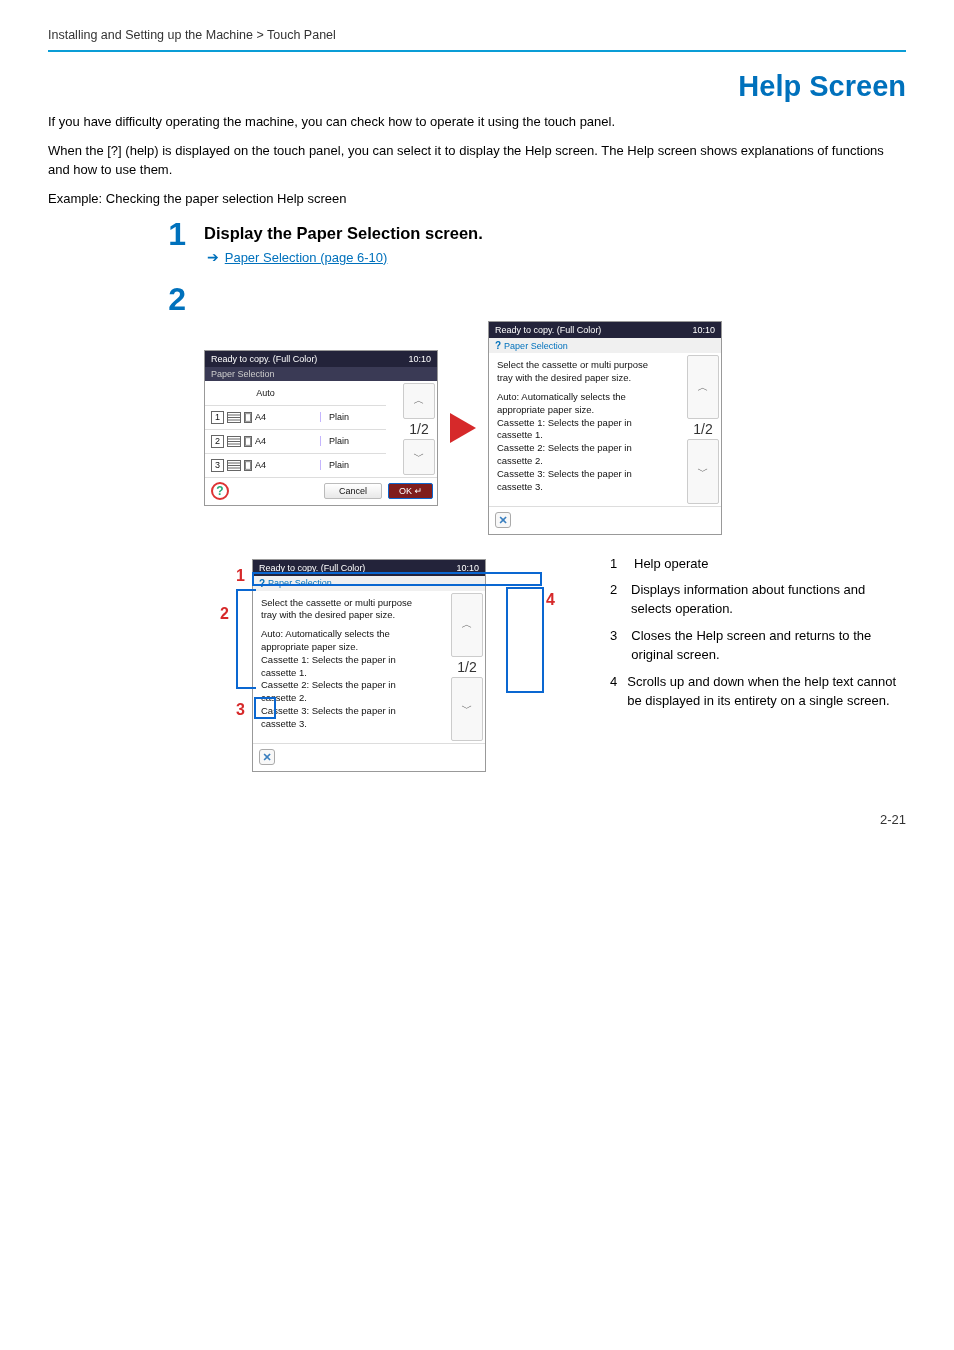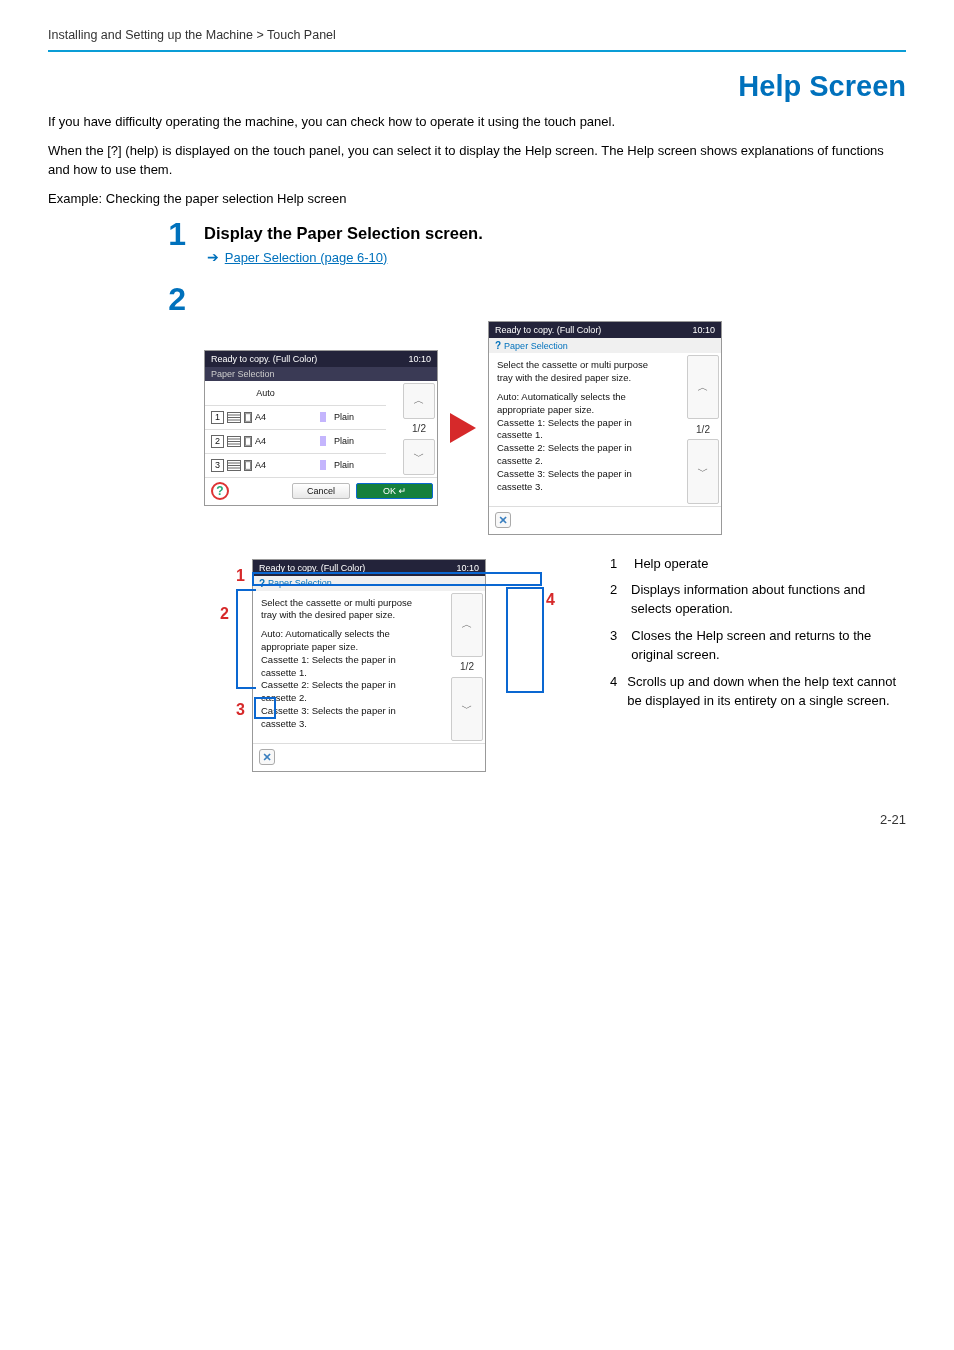--- a/index.html
+++ b/index.html
@@ -26,29 +26,29 @@
   .panels-row { display: flex; align-items: center; gap: 12px; margin-top: 6px; margin-left: 46px; }
   .panel { width: 234px; border: 1px solid #999; background: #fff; font-size: 9px; color: #111; }
   .panel-head { background: #23233a; color: #fff; display: flex; justify-content: space-between; padding: 3px 6px; font-size: 9px; }
   .panel-sub { background: #3a3a55; color: #ccc; padding: 2px 6px; font-size: 9px; }
   .panel-sub.help { background: #f0f0f0; color: #0071bc; display: flex; align-items: center; gap: 3px; }
   .panel-body { display: flex; gap: 15px; }
   .plist { flex: 1; }
   .prow { display: flex; align-items: center; border-top: 1px solid #ddd; height: 24px; }
   .prow:first-child { border-top: none; }
   .pcell-l { width: 115px; display: flex; align-items: center; gap: 3px; padding-left: 6px; font-size: 9px; }
-  .pcell-r { flex:1; border-left: 6px solid #c4b5fd; padding-left: 8px; font-size: 9px; }
+  .pcell-r { flex:1; border-left: 1px solid #c4b5fd; padding-left: 8px; font-size: 9px; }
   .scrollcol { width: 36px; display: flex; flex-direction: column; }
   .sbtn { flex:1; border: 1px solid #ccc; border-radius: 2px; margin: 2px; display:flex; align-items:center; justify-content:center; background:#f8f8f8; font-size:11px; color:#666;}
-  .scount { height: 16px; display:flex; align-items:center; justify-content:center; font-size:10px; color:#333;}
+  .scount { height: 16px; display:flex; align-items:center; justify-content:center; font-size:14px; color:#333;}
   .panel-foot { display:flex; align-items:center; height:28px; border-top:1px solid #ddd; background:#fff;}
   .qmark-circle { width:18px; height:18px; border:2px solid #d33; border-radius:50%; display:inline-flex; align-items:center; justify-content:center; color:#2a7; font-weight:bold; font-size:12px; margin-left:6px; background:#fff;}
   .xmark { width:16px; height:16px; border:1px solid #aaa; border-radius:3px; display:inline-flex; align-items:center; justify-content:center; color:#3a7fbf; font-weight:bold; font-size:11px; margin-left:6px; background:#f8f8f8;}
   .btn { padding:2px 14px; border:1px solid #bbb; background:linear-gradient(#fff,#e8e8e8); font-size:9px; border-radius:2px;}
-  .btn.ok { background:#15803d; color:#fff; border-color:#0a67d1; padding:2px 26px;}
+  .btn.ok { background:#7f1d1d; color:#fff; border-color:#0a67d1; padding:2px 10px;}
   .help-text { padding: 6px 8px; font-size: 9.5px; line-height: 1.35; }
   .help-text p { margin: 0 0 6px 0; }
   .tri-right svg { display:block; }
   .sq { display:inline-flex; align-items:center; justify-content:center; width:13px; height:13px; border:1px solid #666; font-size:9px; background:#fff;}
   .icon-cassette { width:14px; height:11px; }
   .icon-page { width:8px; height:11px; border:1px solid #666; }
   .qsmall { color:#0071bc; font-weight:bold; font-size:10px; }
   
   .anno-row { display:flex; align-items:flex-start; gap: 40px; margin-top: 24px; margin-left: 72px; }
   .anno-left { position: relative; width: 340px; }

